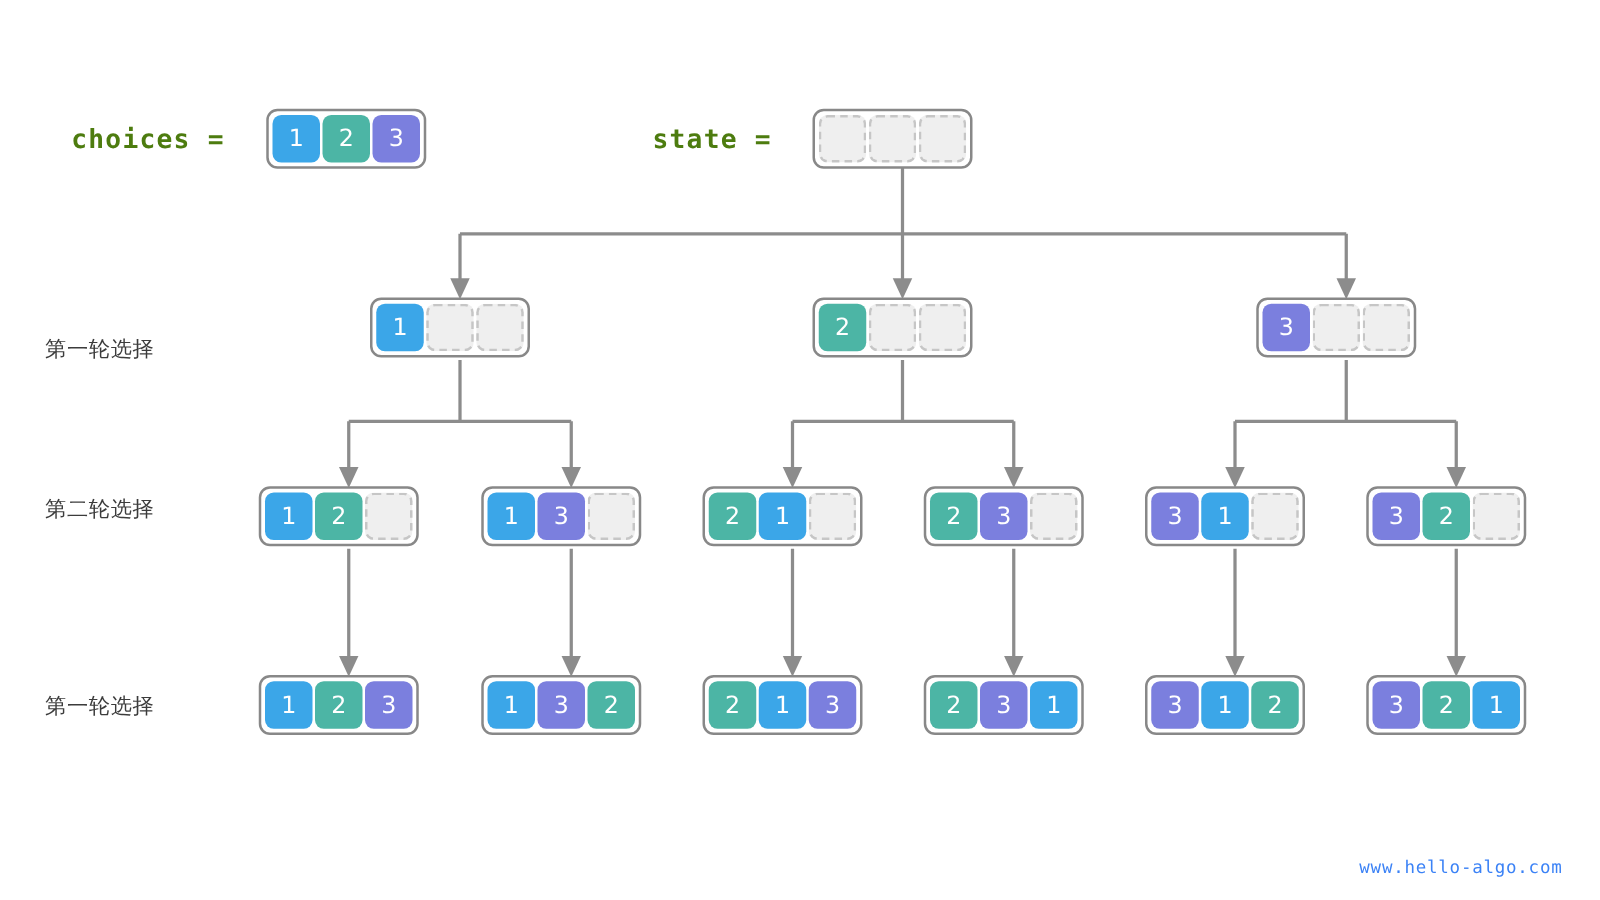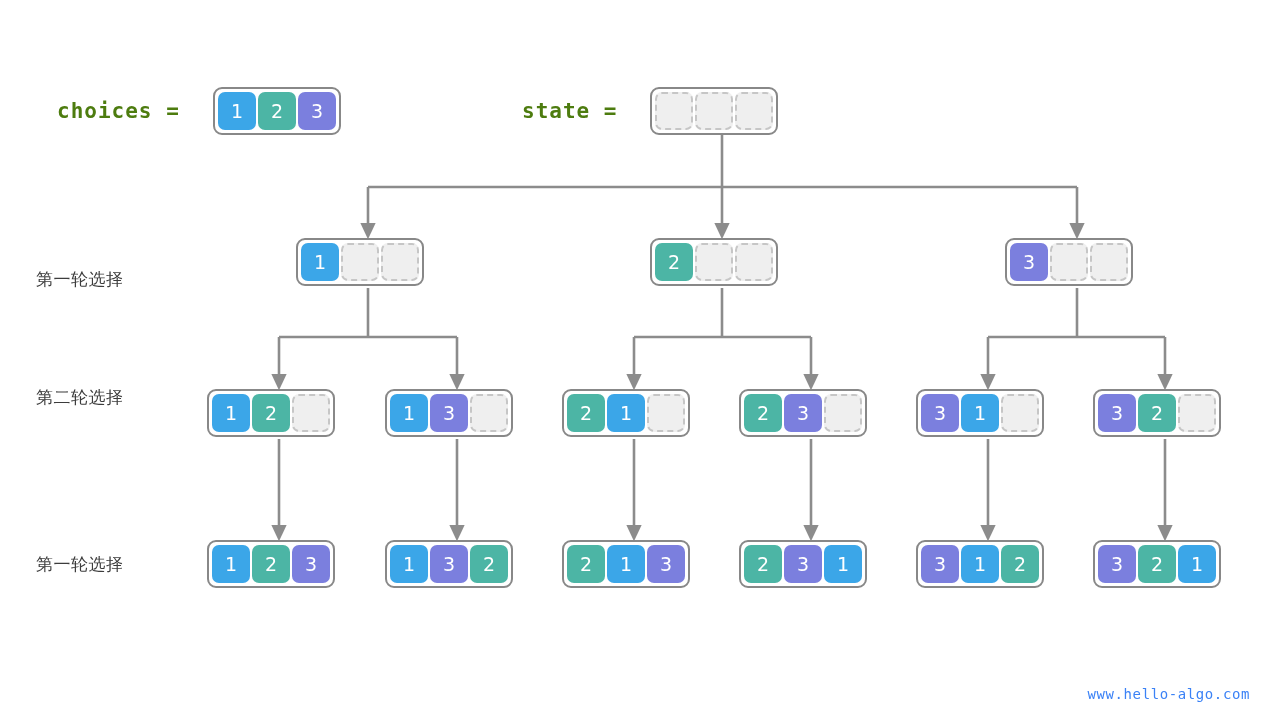--- a/index.html
+++ b/index.html
@@ -151,21 +151,21 @@
 
   <div class="mono-label" style="left:522px; top:99px;">state =</div>
 
   <div class="array" style="left:650px; top:87px;">
     <div class="cell empty"></div>
     <div class="cell empty"></div>
     <div class="cell empty"></div>
   </div>
 
   <div class="round-label" style="left:36px; top:268px;">第一轮选择</div>
-  <div class="round-label" style="left:36px; top:386px;">第二轮选择</div>
+  <div class="round-label" style="left:36px; top:396px;">第二轮选择</div>
   <div class="round-label" style="left:36px; top:553px;">第一轮选择</div>
 
   <div class="array" style="left:296px; top:238px;">
     <div class="cell c1">1</div>
     <div class="cell empty"></div>
     <div class="cell empty"></div>
   </div>
 
   <div class="array" style="left:650px; top:238px;">
     <div class="cell c2">2</div>

